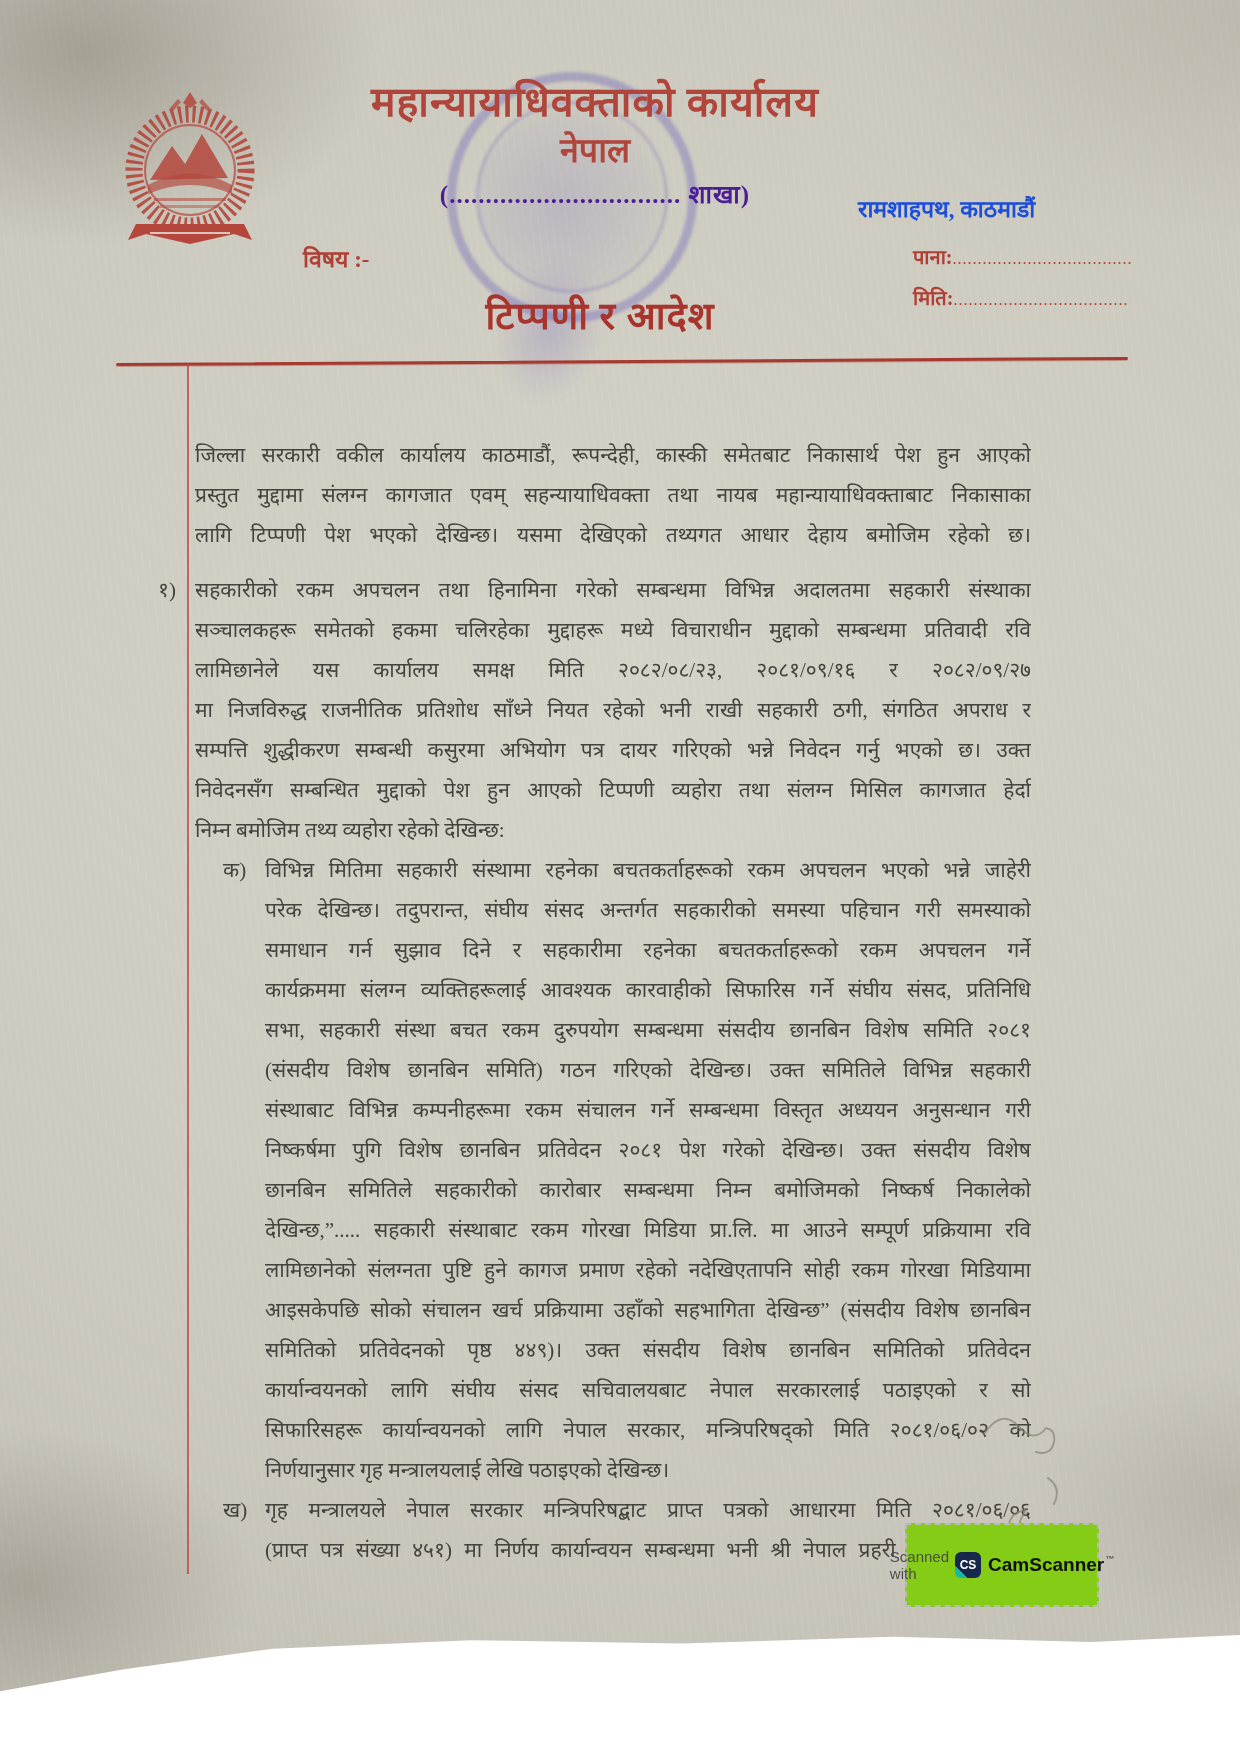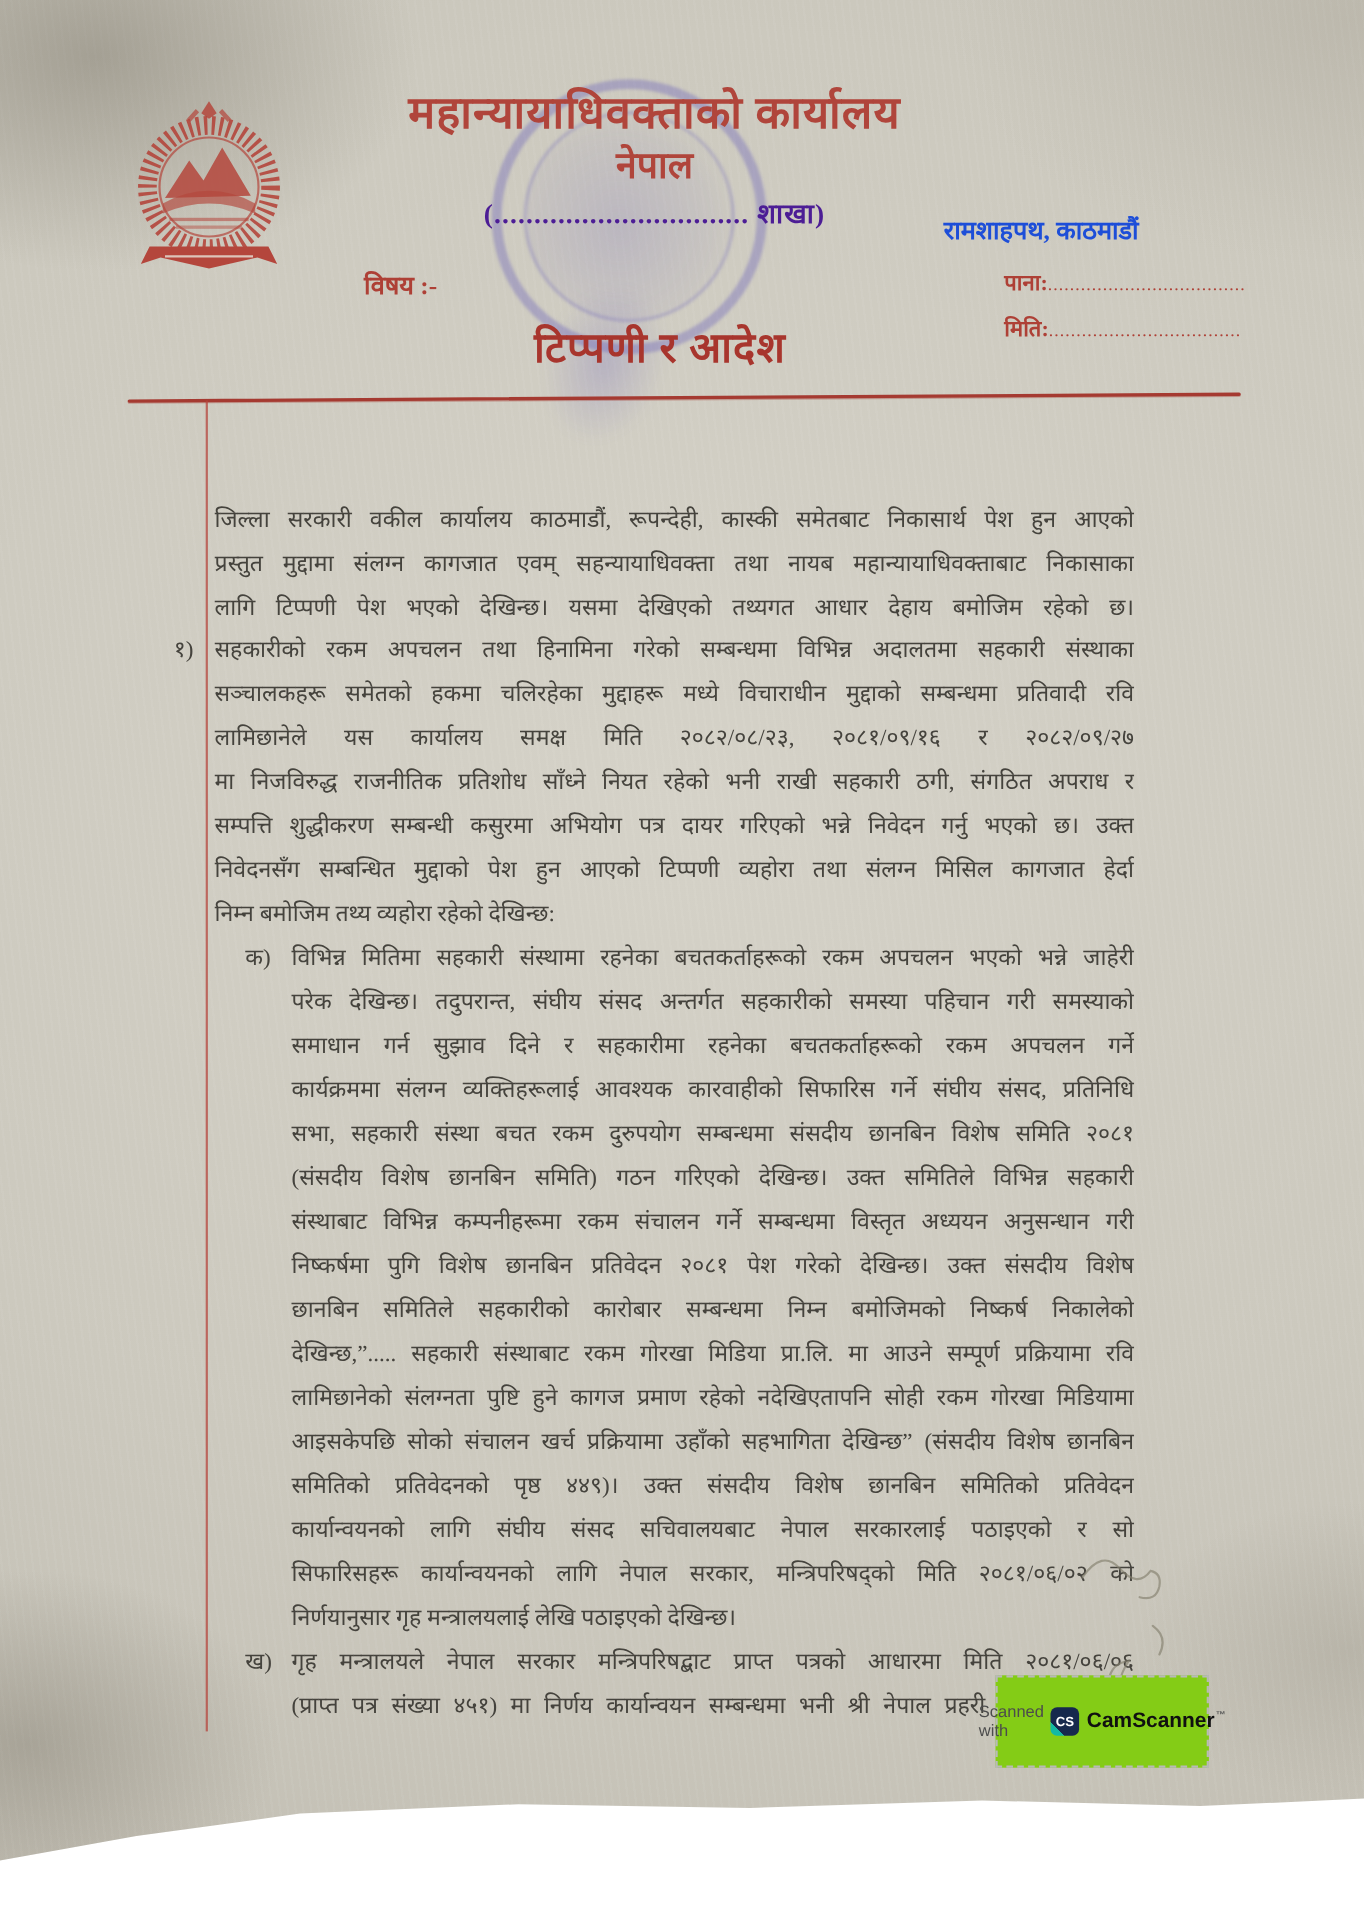--- a/index.html
+++ b/index.html
@@ -17,39 +17,39 @@
       radial-gradient(1500px 1250px at 50% 42%, #d5d2c8 0%, #ccc9be 55%, #bfbbb0 100%);
   }
   
   .office-name{position:absolute;left:255px;top:72px;width:680px;text-align:center;
     font-size:41px;font-weight:700;color:#b0453b;letter-spacing:1px;}
   .country{position:absolute;left:255px;top:126px;width:680px;text-align:center;
     font-size:34px;font-weight:700;color:#b0453b;}
   .branch-line{position:absolute;left:255px;top:176px;width:680px;text-align:center;
     font-size:25px;font-weight:700;color:#4c1d95;letter-spacing:1px;}
   .address{position:absolute;left:858px;top:192px;width:260px;font-size:23px;font-weight:700;color:#1d4ed8;}
-  .subject{position:absolute;left:303px;top:242px;font-size:23px;font-weight:700;color:#ae4036;margin-left:28px;}
+  .subject{position:absolute;left:303px;top:242px;font-size:23px;font-weight:700;color:#ae4036;}
   .field{position:absolute;left:913px;width:250px;font-size:20px;font-weight:700;color:#ae4036;}
   .field .dots{font-weight:400;letter-spacing:1px;font-size:16px;}
   .doc-title{position:absolute;left:260px;top:288px;width:680px;text-align:center;
     font-size:38px;font-weight:700;color:#a8352d;letter-spacing:1px;}
   .hrule{position:absolute;left:116px;top:360px;width:1012px;height:3px;background:#a53a31;
     transform:rotate(-.35deg);border-radius:2px;box-shadow:0 1px 0 rgba(165,58,49,.35);}
   .vrule{position:absolute;left:187px;top:364px;width:2px;height:1210px;background:#b5443c;opacity:.75;}
   
   .stamp{position:absolute;left:447px;top:72px;width:232px;height:232px;border-radius:50%;
     border:9px solid rgba(92,82,186,.33);filter:blur(1.6px);}
   .stamp-inner{position:absolute;inset:20px;border-radius:50%;border:3px solid rgba(92,82,186,.24);
     background:radial-gradient(circle at 45% 55%, rgba(92,82,186,.17), rgba(92,82,186,.06) 58%, rgba(92,82,186,0) 75%);}
   .stamp-tail{position:absolute;left:495px;top:255px;width:110px;height:150px;border-radius:50%;
     background:radial-gradient(closest-side, rgba(92,82,186,.22), rgba(92,82,186,0));filter:blur(4px);
     transform:rotate(18deg);}
   
   .bodytext{position:absolute;left:195px;width:836px;color:#45433d;font-size:21px;}
-  .intro{top:452px;}
+  .intro{top:435px;}
   .items{top:570px;}
   .tline{height:40px;line-height:40px;overflow:hidden;white-space:nowrap;
     text-align:justify;text-align-last:justify;}
   .tline.last{text-align-last:left;white-space:normal;}
   .tline.spread{word-spacing:7px;}
   .sub{padding-left:70px;position:relative;}
   .marker{position:absolute;left:-37px;top:0;width:40px;height:40px;line-height:40px;
     text-align:left;color:#45433d;}
   .submarker{position:absolute;left:28px;top:0;width:40px;height:40px;line-height:40px;color:#45433d;}
   .itemwrap{position:relative;}

